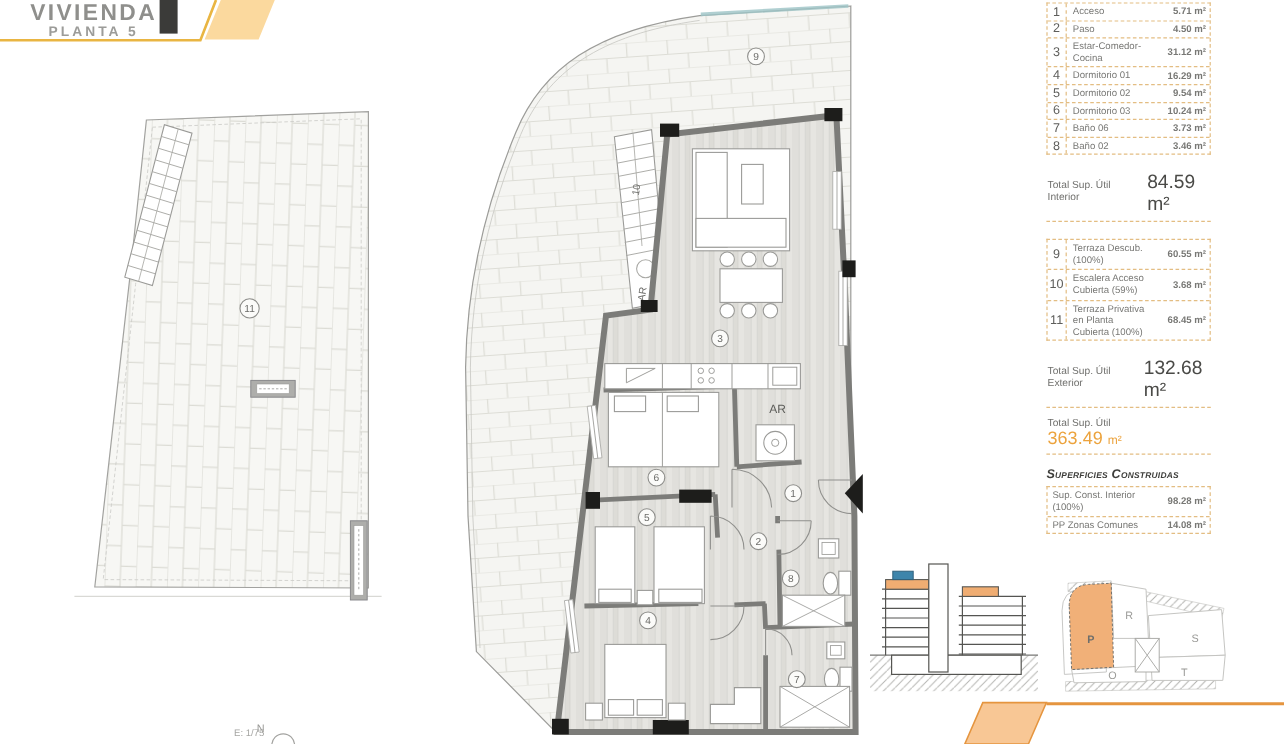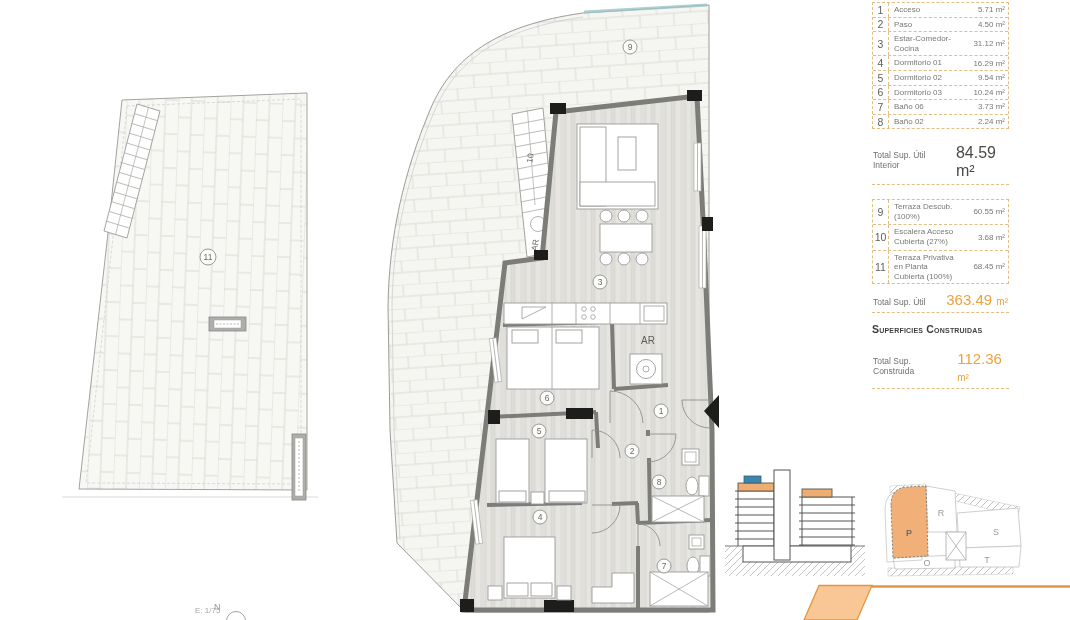--- a/index.html
+++ b/index.html
@@ -18,51 +18,60 @@
   
   .panel{position:absolute;left:872px;top:2px;width:137px;}
   .tbl{border:1px dashed #e3bd82;}
   .trow{display:flex;align-items:stretch;border-bottom:1px dashed #e3bd82;}
   .trow:last-child{border-bottom:none;}
   .tnum{width:15px;border-right:1px dashed #e3bd82;display:flex;align-items:center;
     justify-content:center;font-size:10.5px;color:#5e5e5b;flex:none;}
   .tlabel{flex:1;padding:2px 2px 2px 5px;font-size:8px;color:#787875;line-height:1.2;
     display:flex;align-items:center;}
   .tarea{width:44px;padding-right:3px;text-align:right;font-size:8px;color:#787875;
-    display:flex;align-items:center;justify-content:flex-end;flex:none;}
+    display:flex;align-items:center;justify-content:flex-end;flex:none;font-weight:bold;}
   .total{display:flex;align-items:baseline;justify-content:space-between;
     border-bottom:1px dashed #e3bd82;padding:3px 1px 4px 1px;}
   .total .lbl{font-size:8.5px;color:#6f6f6c;}
   .total .val{font-size:16px;color:#4a4a47;}
   .total.orange .val{font-size:15px;color:#ecа33d;color:#eca33d;}
   .unit{font-size:10px;}
   .sc{font-variant:small-caps;font-weight:bold;font-size:10.5px;color:#3e3e3b;
     letter-spacing:.2px;}
-  .mt10{margin-top:10px;} .mt12{margin-top:12px;gap:16px;} .mt14{margin-top:14px;}
-  .mt4{margin-top:4px;}
+  .mt10{margin-top:10px;font-style:italic;} .mt12{margin-top:12px;gap:16px;} .mt14{margin-top:14px;}
+  .mt4{margin-top:4px;flex-direction:column;}
 
   
   .rl{font-size:8.5px;fill:#6c6c69;text-anchor:middle;}
   .rc{fill:#fbfbf9;stroke:#8d8d8a;stroke-width:0.9;}
   .fur{fill:#ffffff;stroke:#9a9a97;stroke-width:0.9;}
   .door{fill:none;stroke:#90908d;stroke-width:0.9;}
   .wallp{fill:none;stroke:#7c7c79;stroke-width:4;}
   .blkk{fill:#1d1d1b;}
 
   
   .scale-txt{position:absolute;left:166px;top:606px;font-size:8px;color:#a6a6a3;padding-left:29px;}
   .north-n{position:absolute;left:214px;top:602px;font-size:9px;color:#999996;}
   .north-c{position:absolute;left:226px;top:611px;width:18px;height:18px;
     border:1px solid #a3a3a0;border-radius:50%;background:#fff;}
 </style>
 </head>
 <body>
 
 <div class="page">
 
+  <div class="hdr">
+    <svg width="240" height="42" viewBox="0 0 240 42">
+      <path d="M0,33.5 L167,33.5 L180,0" fill="none" stroke="#e9b542" stroke-width="2.2"></path>
+      <polygon points="184,0 229,0 215.5,33 170.5,33" fill="#fbd99e"></polygon>
+    </svg>
+    <div class="title">VIVIENDA</div>
+    <div class="subtitle">PLANTA 5</div>
+    <div class="blk"></div>
+  </div>
 
   <svg style="position:absolute;left:55px;top:85px;" width="270" height="420" viewBox="55 85 270 420">
     <defs>
       <pattern id="ptv" width="26" height="34" patternUnits="userSpaceOnUse" patternTransform="rotate(2)">
         <rect width="26" height="34" fill="#f7f7f4"></rect>
         <path d="M0 0 V34 M13 0 V34 M0 9 H13 M13 26 H26" stroke="#dcdcd5" stroke-width="1" fill="none"></path>
       </pattern>
     </defs>
     <g>
       <polygon points="122,100 307,93 307,490 79,489 108,233" fill="url(#ptv)" stroke="#a2a29f" stroke-width="1"></polygon>
@@ -304,60 +313,70 @@
           <div class="tarea">10.24 m²</div>
         </div>
       <div class="trow">
           <div class="tnum">7</div>
           <div class="tlabel">Baño 06</div>
           <div class="tarea">3.73 m²</div>
         </div>
       <div class="trow">
           <div class="tnum">8</div>
           <div class="tlabel">Baño 02</div>
-          <div class="tarea">2.24 m²</div>
+          <div class="tarea">3.46 m²</div>
         </div>
     </div>
 
     <div class="total mt12">
       <span class="lbl">Total Sup. Útil Interior</span>
       <span class="val">84.59 m²</span>
     </div>
 
     <div class="tbl mt14">
       <div class="trow">
           <div class="tnum">9</div>
           <div class="tlabel">Terraza Descub. (100%)</div>
           <div class="tarea">60.55 m²</div>
         </div>
       <div class="trow" style="min-height:25px">
           <div class="tnum">10</div>
-          <div class="tlabel">Escalera Acceso Cubierta (27%)</div>
+          <div class="tlabel">Escalera Acceso Cubierta (59%)</div>
           <div class="tarea">3.68 m²</div>
         </div>
       <div class="trow" style="min-height:25px">
           <div class="tnum">11</div>
           <div class="tlabel">Terraza Privativa en Planta Cubierta (100%)</div>
           <div class="tarea">68.45 m²</div>
         </div>
     </div>
 
+    <div class="total mt12">
+      <span class="lbl">Total Sup. Útil Exterior</span>
+      <span class="val">132.68 m²</span>
+    </div>
 
     <div class="total orange mt4">
       <span class="lbl">Total Sup. Útil</span>
       <span class="val"><span>363.49</span> <span class="unit">m²</span></span>
     </div>
 
     <div class="sc mt10">Superficies Construidas</div>
 
-
-    <div class="total orange mt12">
-      <span class="lbl">Total Sup. Construida</span>
-      <span class="val"><span>112.36</span> <span class="unit">m²</span></span>
-    </div>
+    <div class="tbl mt4">
+      <div class="trow">
+          <div class="tlabel" style="padding-left:4px">Sup. Const. Interior (100%)</div>
+          <div class="tarea">98.28 m²</div>
+        </div>
+      <div class="trow">
+          <div class="tlabel" style="padding-left:4px">PP Zonas Comunes</div>
+          <div class="tarea">14.08 m²</div>
+        </div>
+    </div>
+
   </div>
 
   <svg style="position:absolute;left:725px;top:468px;" width="145" height="112" viewBox="0 0 145 112">
     <defs>
       <pattern id="ht2" width="7" height="7" patternUnits="userSpaceOnUse">
         <path d="M0 7 L7 0" stroke="#b5b5b2" stroke-width="0.8"></path>
       </pattern>
     </defs>
     <rect x="0" y="78" width="140" height="30" fill="url(#ht2)"></rect>
     <line x1="0" y1="78" x2="140" y2="78" stroke="#777774" stroke-width="1"></line>

